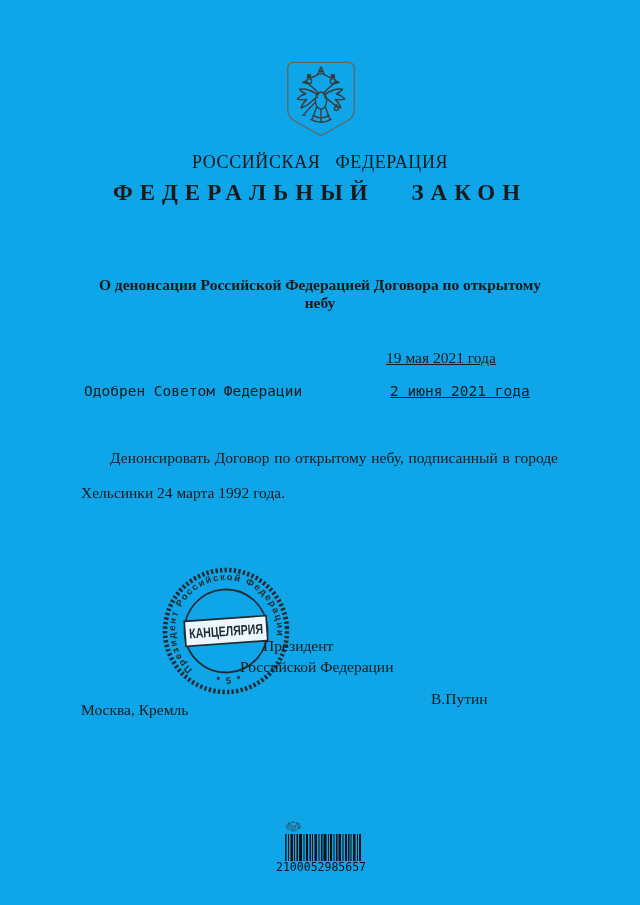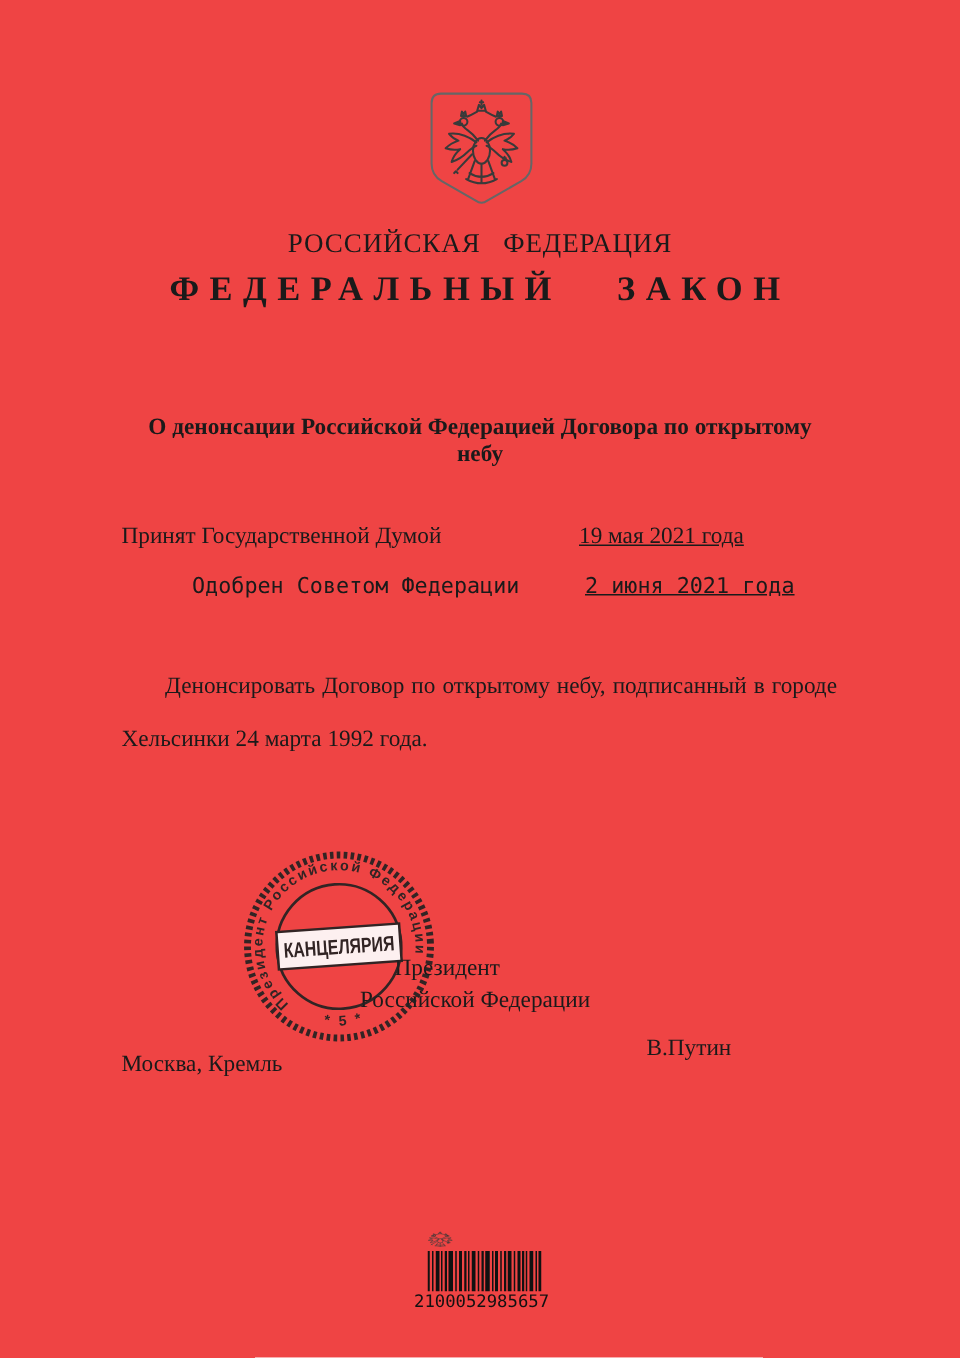--- a/index.html
+++ b/index.html
@@ -1,19 +1,19 @@
 <!DOCTYPE html>
 <html><head>
 <meta charset="utf-8">
 <style>
   html,body{margin:0;padding:0;background:#ffffff;}
   .page{
     position:relative;
     width:640px;height:905px;
-    background:#ef4444;
+    background:#0ea5e9;
     font-family:"Liberation Serif", serif;
     color:#1a1a1a;
     overflow:hidden;
   }
   .abs{position:absolute;}
   .emblem{left:284px;top:60px;width:74px;height:81px;}
   .country{
     left:0;top:152px;width:640px;text-align:center;
     font-size:18px;letter-spacing:.6px;word-spacing:10px;
   }
@@ -84,23 +84,22 @@
     </defs>
 
     <path d="M10,2.5 H66 Q72.5,2.5 72.5,9 V51 Q72.5,59 65.5,63 L42,76.5 Q38,79.5 34,76.5 L10.5,63 Q3.5,59 3.5,51 V9 Q3.5,2.5 10,2.5 Z" fill="none" stroke="#666" stroke-width="1.4"></path>
     <use href="#ruEagle" transform="translate(8.5,5.5) scale(0.59)"></use>
   </svg>
 
   <div class="abs country">РОССИЙСКАЯ ФЕДЕРАЦИЯ</div>
   <div class="abs doctype">ФЕДЕРАЛЬНЫЙ ЗАКОН</div>
   <div class="abs law-title">О денонсации Российской Федерацией Договора по открытому небу</div>
 
-  <span class="abs row-label" style="left:81px;top:349px;">Принят Государственной Думой</span>
   <span class="abs row-date" style="left:386px;top:349px;">19 мая 2021 года</span>
-  <span class="abs row-label mono" style="left:84px;top:383px;margin-left:44px;">Одобрен Советом Федерации</span>
+  <span class="abs row-label mono" style="left:84px;top:383px;">Одобрен Советом Федерации</span>
   <span class="abs row-date mono" style="left:390px;top:383px;">2 июня 2021 года</span>
 
   <div class="abs body-text">Денонсировать Договор по открытому небу, подписанный в городе Хельсинки 24 марта 1992 года.</div>
 
   <svg class="abs stamp" viewBox="0 0 152 152" aria-hidden="true">
     <g transform="rotate(-4 76 76)">
       <circle cx="76" cy="76" r="61" fill="none" stroke="#222" stroke-width="4.6" stroke-dasharray="2.4 2.2"></circle>
       <circle cx="76" cy="76" r="41.5" fill="none" stroke="#222" stroke-width="1.8"></circle>
       <path id="ringPath" d="M 39.9 112.1 A 51 51 0 1 1 112.1 112.1" fill="none" stroke="none"></path>
       <path id="botPath" d="M 52.4 123 A 51 51 0 0 0 99.6 123" fill="none" stroke="none"></path>

